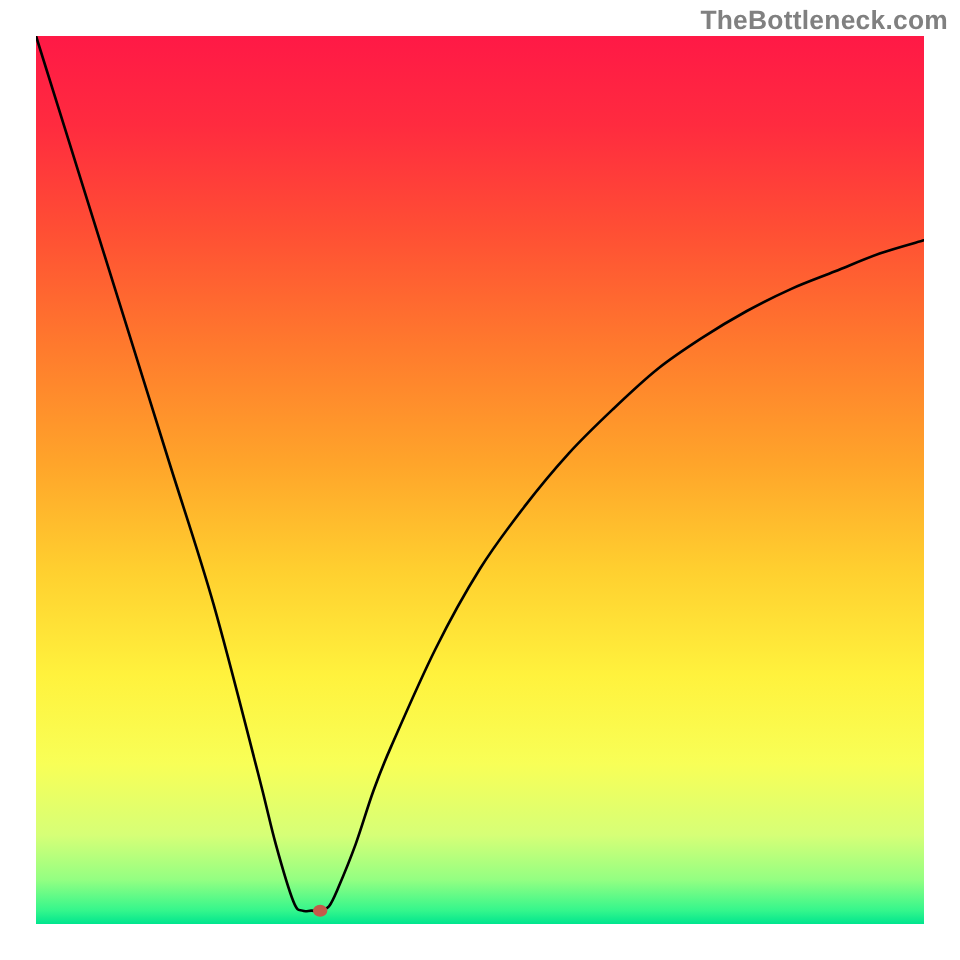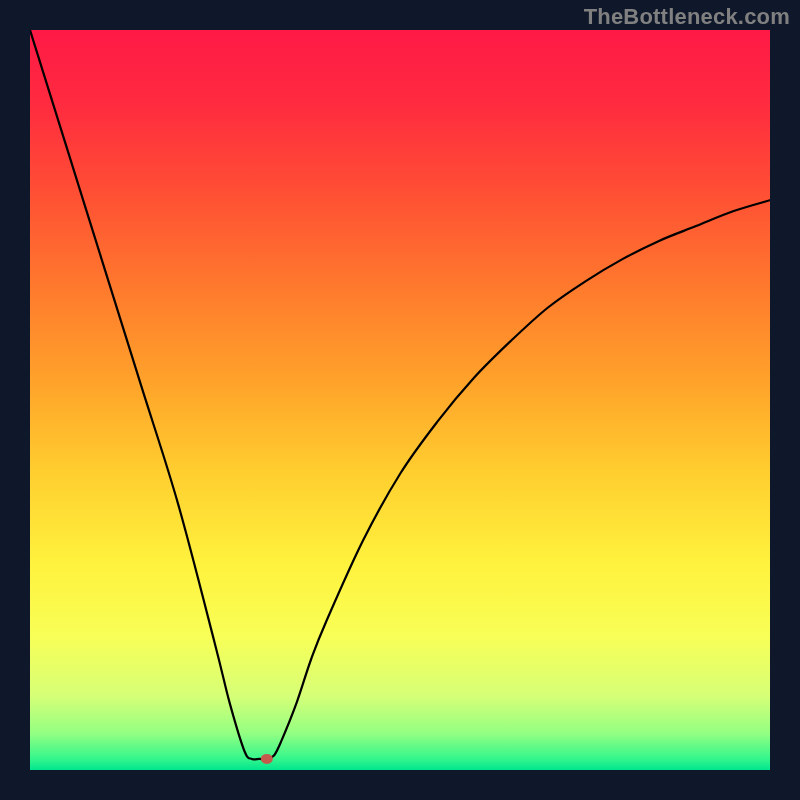--- a/index.html
+++ b/index.html
@@ -9,21 +9,21 @@
     height: 800px;
     background: #000;
     overflow: hidden;
   }
   .frame {
     position: absolute;
     left: 0;
     top: 0;
     width: 800px;
     height: 800px;
-    background: #0f172a;
+    background: #ffffff;
   }
   .plot {
     position: absolute;
     left: 30px;
     top: 30px;
     width: 740px;
     height: 740px;
     overflow: hidden;
   }
   .watermark {

